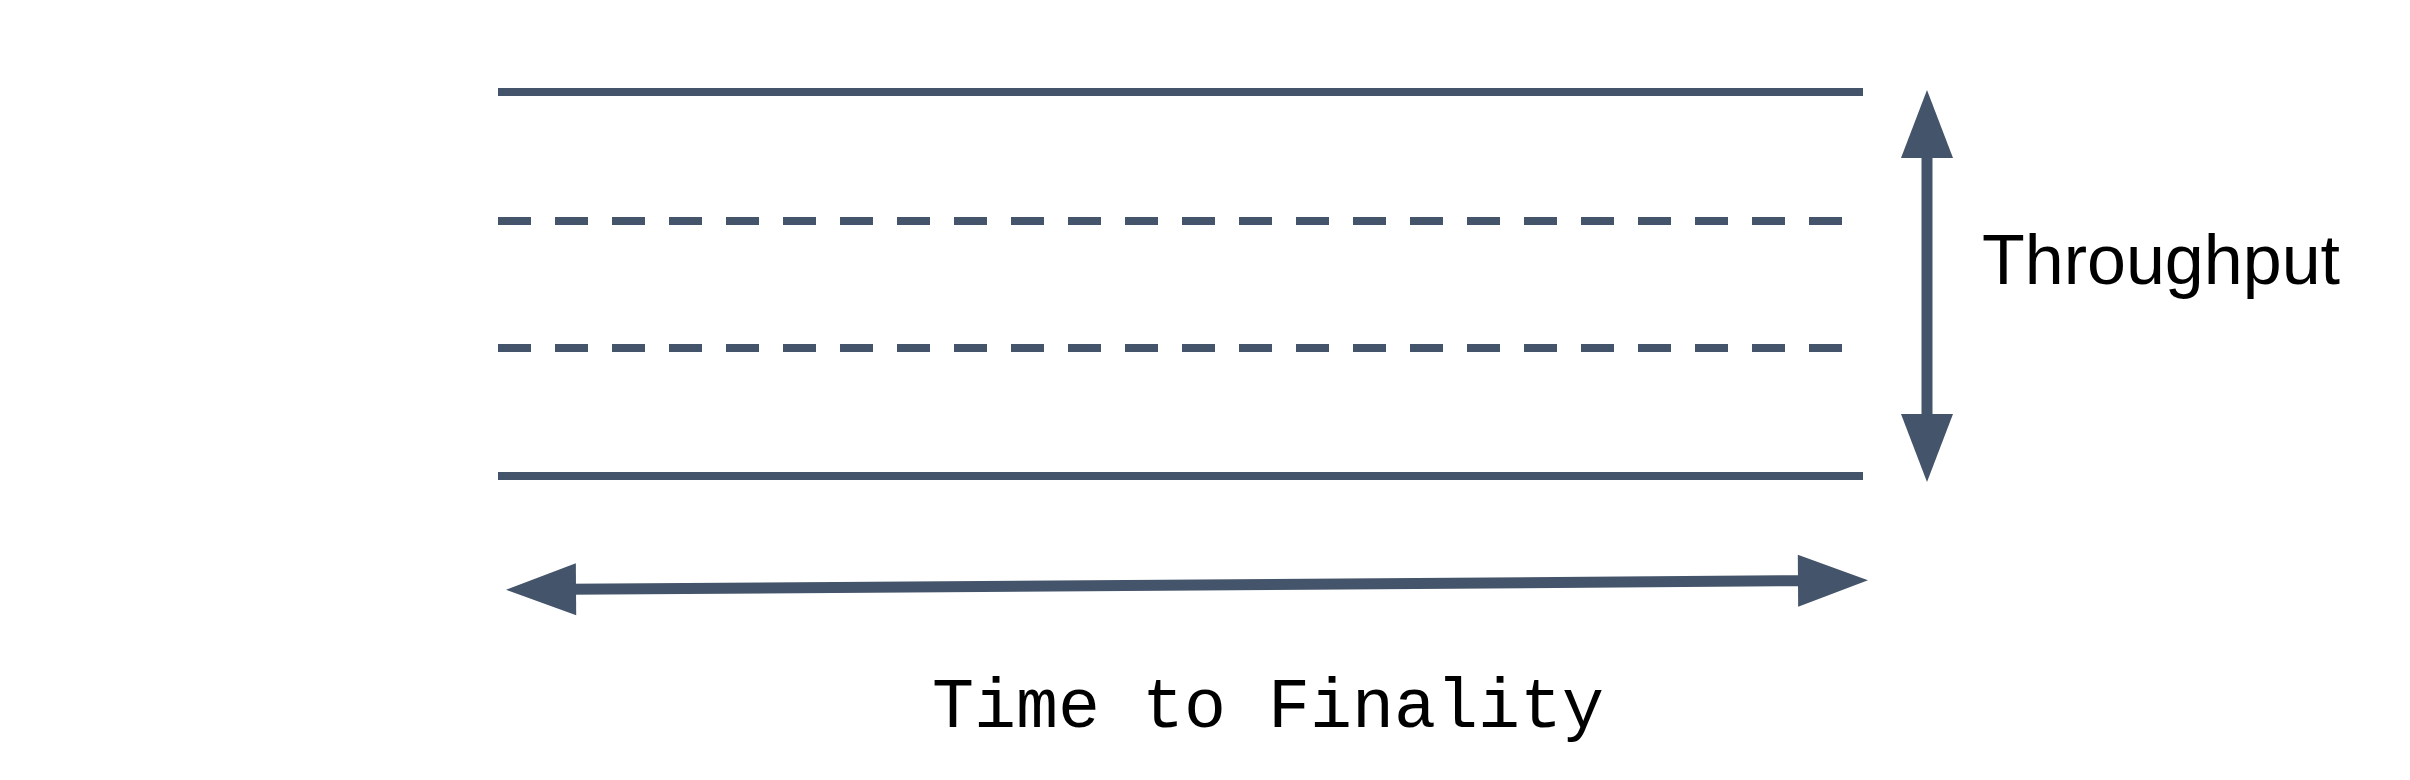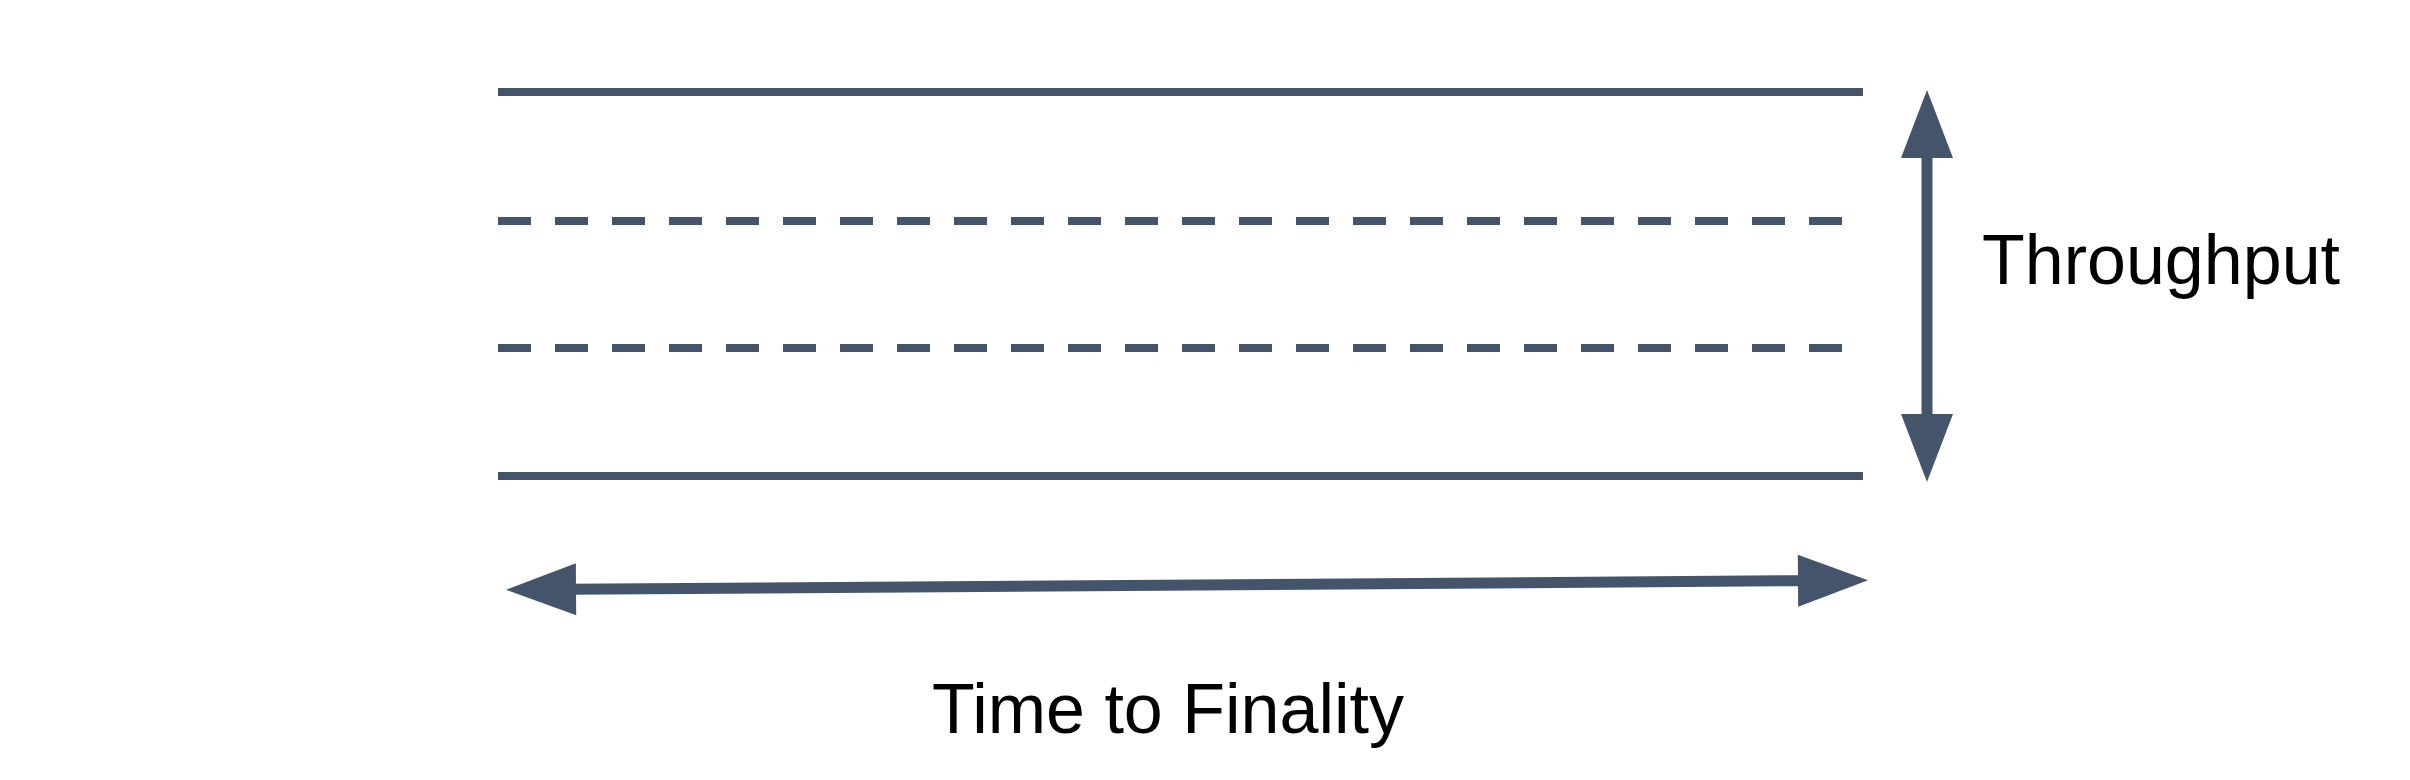--- a/index.html
+++ b/index.html
@@ -47,21 +47,21 @@
   #ttf-arrow { left: 506px; top: 556px; transform: rotate(-0.4deg); }
   
   .axis-label {
     position: absolute;
     font-size: 70px;
     line-height: 1;
     color: var(--text, #000000);
     white-space: nowrap;
   }
   #throughput-label { left: 1982px; top: 225px; }
-  #ttf-label { left: 932px; top: 674px; }
+  #ttf-label { left: 932px; top: 674px; font-family: Liberation Mono, monospace; }
 </style>
 </head>
 <body>
 
 <div id="canvas">
 
   <div id="lane-lines">
       <div class="lane solid" style="top: 88px;"></div>
       <div class="lane dashed" style="top: 217px;"></div>
       <div class="lane dashed" style="top: 344px;"></div>

